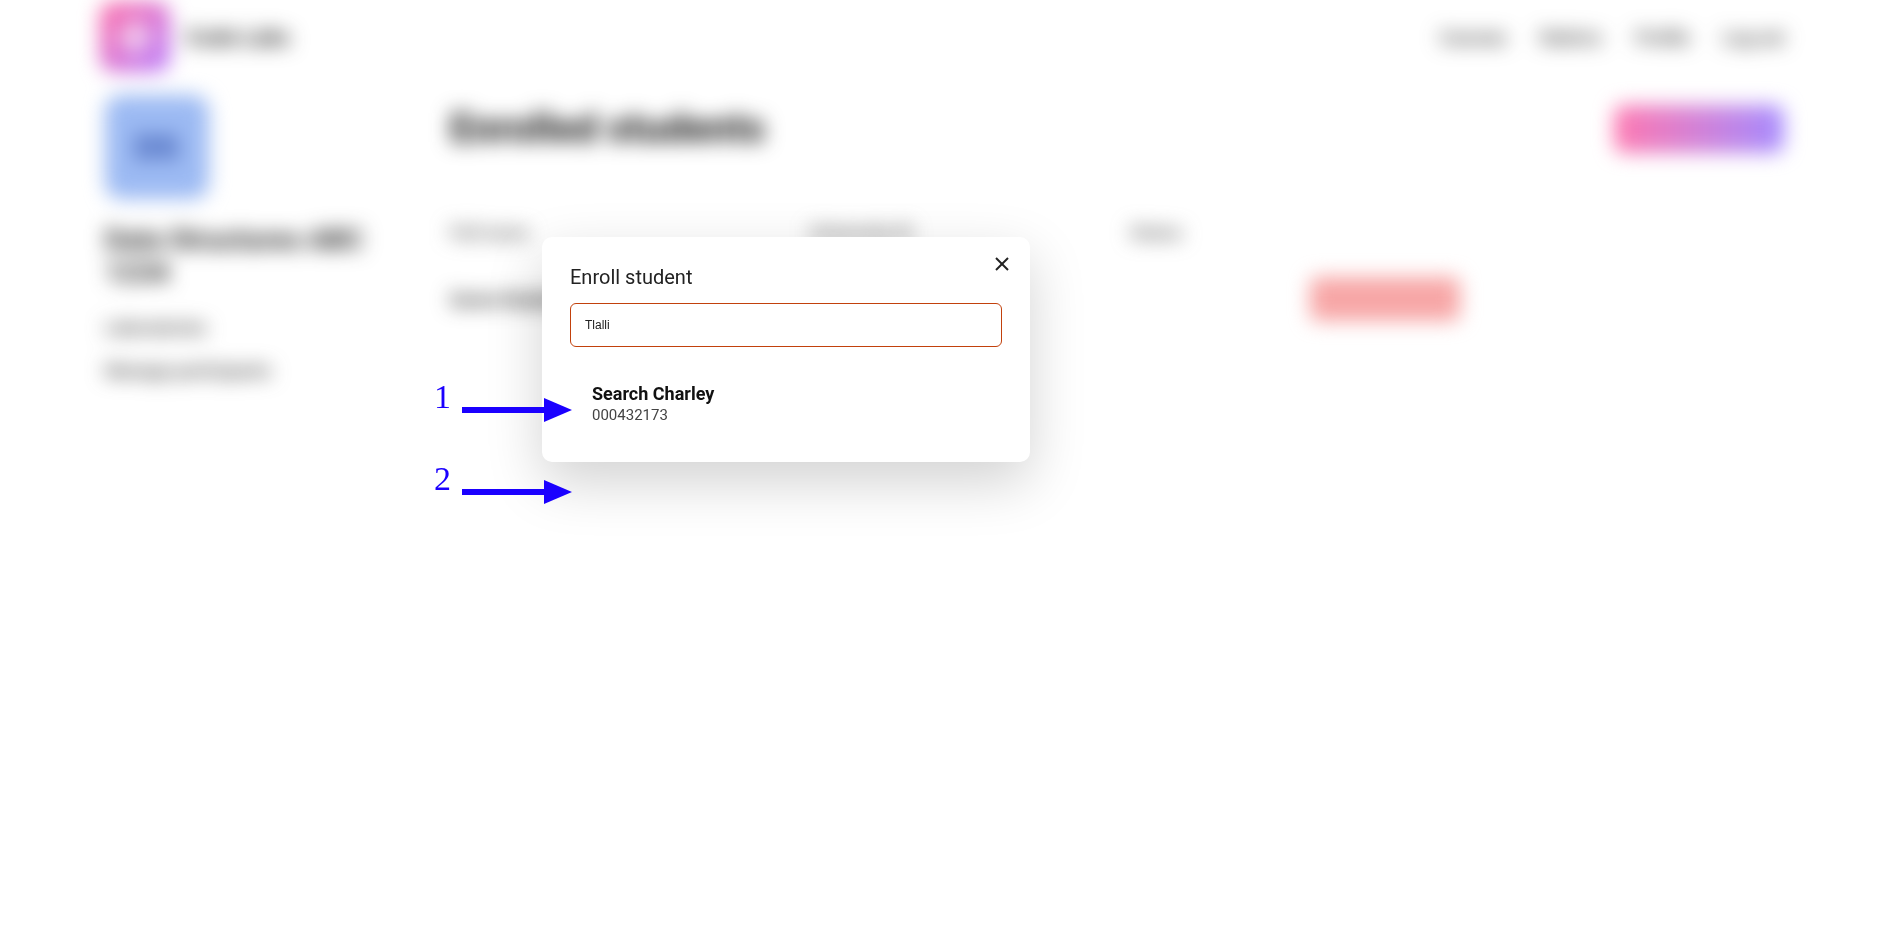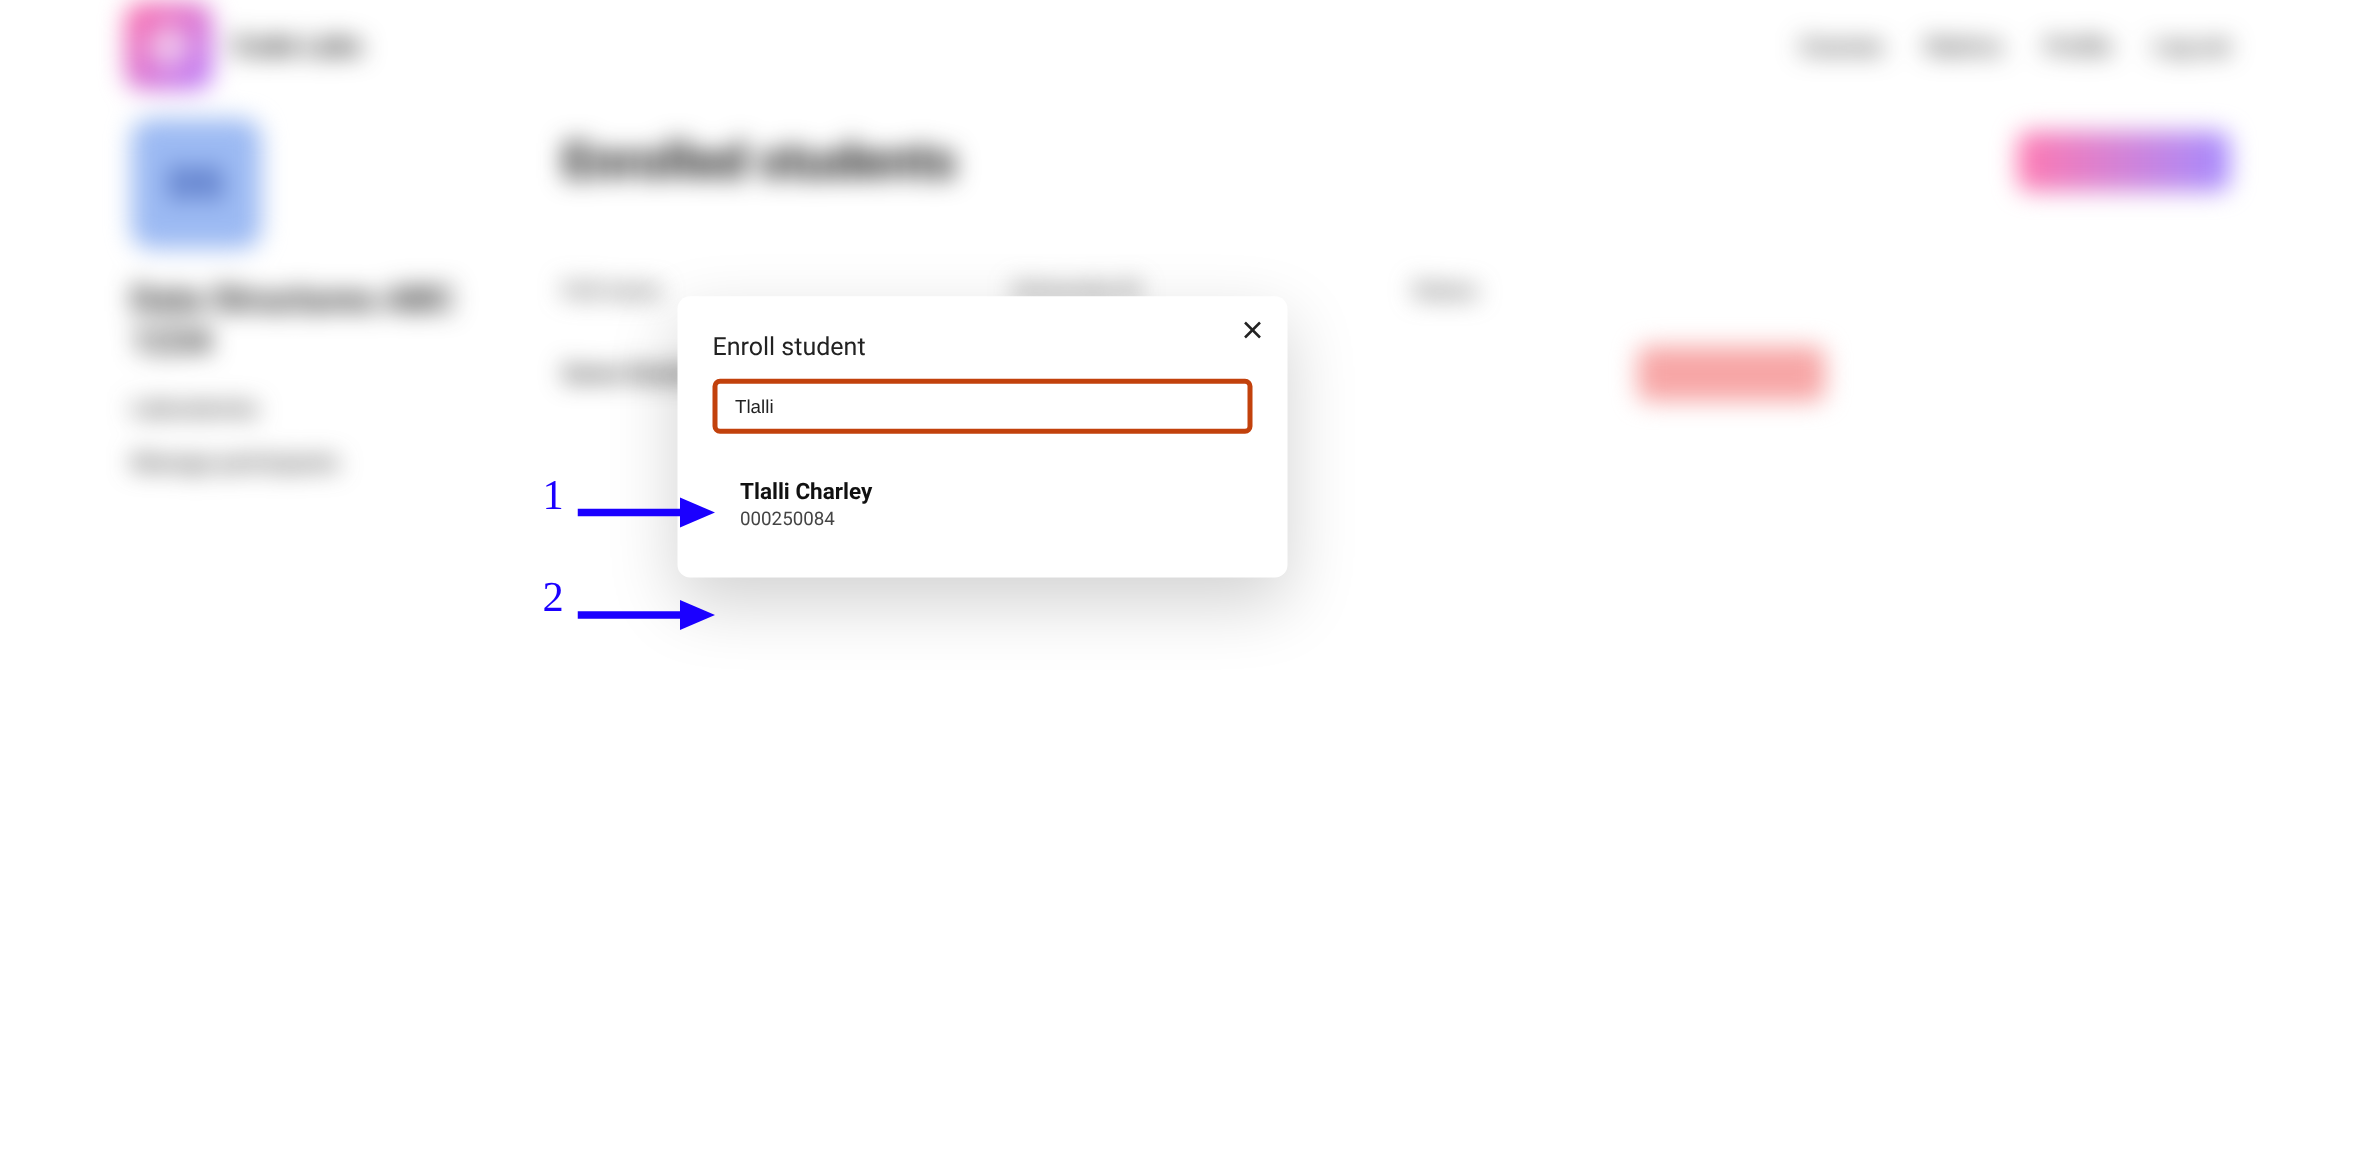--- a/index.html
+++ b/index.html
@@ -30,21 +30,21 @@
   .bg .row .id { width:260px; color:#333; font-size:18px; }
   .bg .row .status { width:120px; }
   .bg .row .remove { width:150px; height:44px; border-radius:8px; background:#f7a6a6; }
 
   
   .modal { position: absolute; left: 542px; top: 237px; width: 488px; background:#fff; border-radius:10px; box-shadow: 0 20px 55px rgba(0,0,0,0.18); padding: 28px; }
   .modal .title { font-size: 20px; color:#222; margin-bottom: 14px; }
   .modal .close { position:absolute; top:14px; right:14px; width:28px; height:28px; display:flex; align-items:center; justify-content:center; cursor:pointer; color:#222; }
   .modal .close svg { width:14px; height:14px; }
   .modal .desc { font-size: 18px; color:#222; line-height:1.4; margin-bottom:18px; }
-  .modal .search { width:100%; height:44px; border:4px solid #c2410c; border-radius:6px; padding:0 14px; font-size:15px; color:#222; outline:none; }
+  .modal .search { width:100%; height:44px; border:1px solid #c2410c; border-radius:6px; padding:0 14px; font-size:12px; color:#222; outline:none; }
   .modal .result { margin-top:30px; padding:6px 22px 10px; border-radius:6px; cursor:pointer; }
   .modal .result .rname { font-size:18px; font-weight:700; color:#111; }
   .modal .result .rid { font-size:15px; color:#444; margin-top:2px; }
 
   
   .annotation { position:absolute; color:#1b00ff; font-family: Georgia, 'Times New Roman', serif; font-size:34px; font-weight:500; }
   .annotation .num { position:absolute; left:0; top:-20px; }
   .annotation svg { position:absolute; left:28px; top:-2px; }
   .tri { fill:#1b00ff; }
   .line { stroke:#1b00ff; stroke-width:6; }
@@ -94,22 +94,22 @@
       <span>
         <svg viewBox="0 0 14 14">
             <line x1="1" y1="1" x2="13" y2="13" stroke="#222" stroke-width="2"></line>
             <line x1="13" y1="1" x2="1" y2="13" stroke="#222" stroke-width="2"></line>
           </svg>
       </span>
     </div>
     <div class="title">Enroll student</div>
     <input class="search" type="text" value="Tlalli" style="">
     <div class="result">
-      <div class="rname">Tlalli Charley</div>
-      <div class="rid">000250084</div>
+      <div class="rname">Search Charley</div>
+      <div class="rid">000432173</div>
     </div>
   </div>
 
   <div class="annotation" style="left:434px; top:398px;">
     <span class="num">1</span>
     <svg width="110" height="28">
       <line class="line" x1="0" y1="14" x2="82" y2="14"></line>
       <polygon class="tri" points="82,2 110,14 82,26"></polygon>
     </svg>
   </div>

